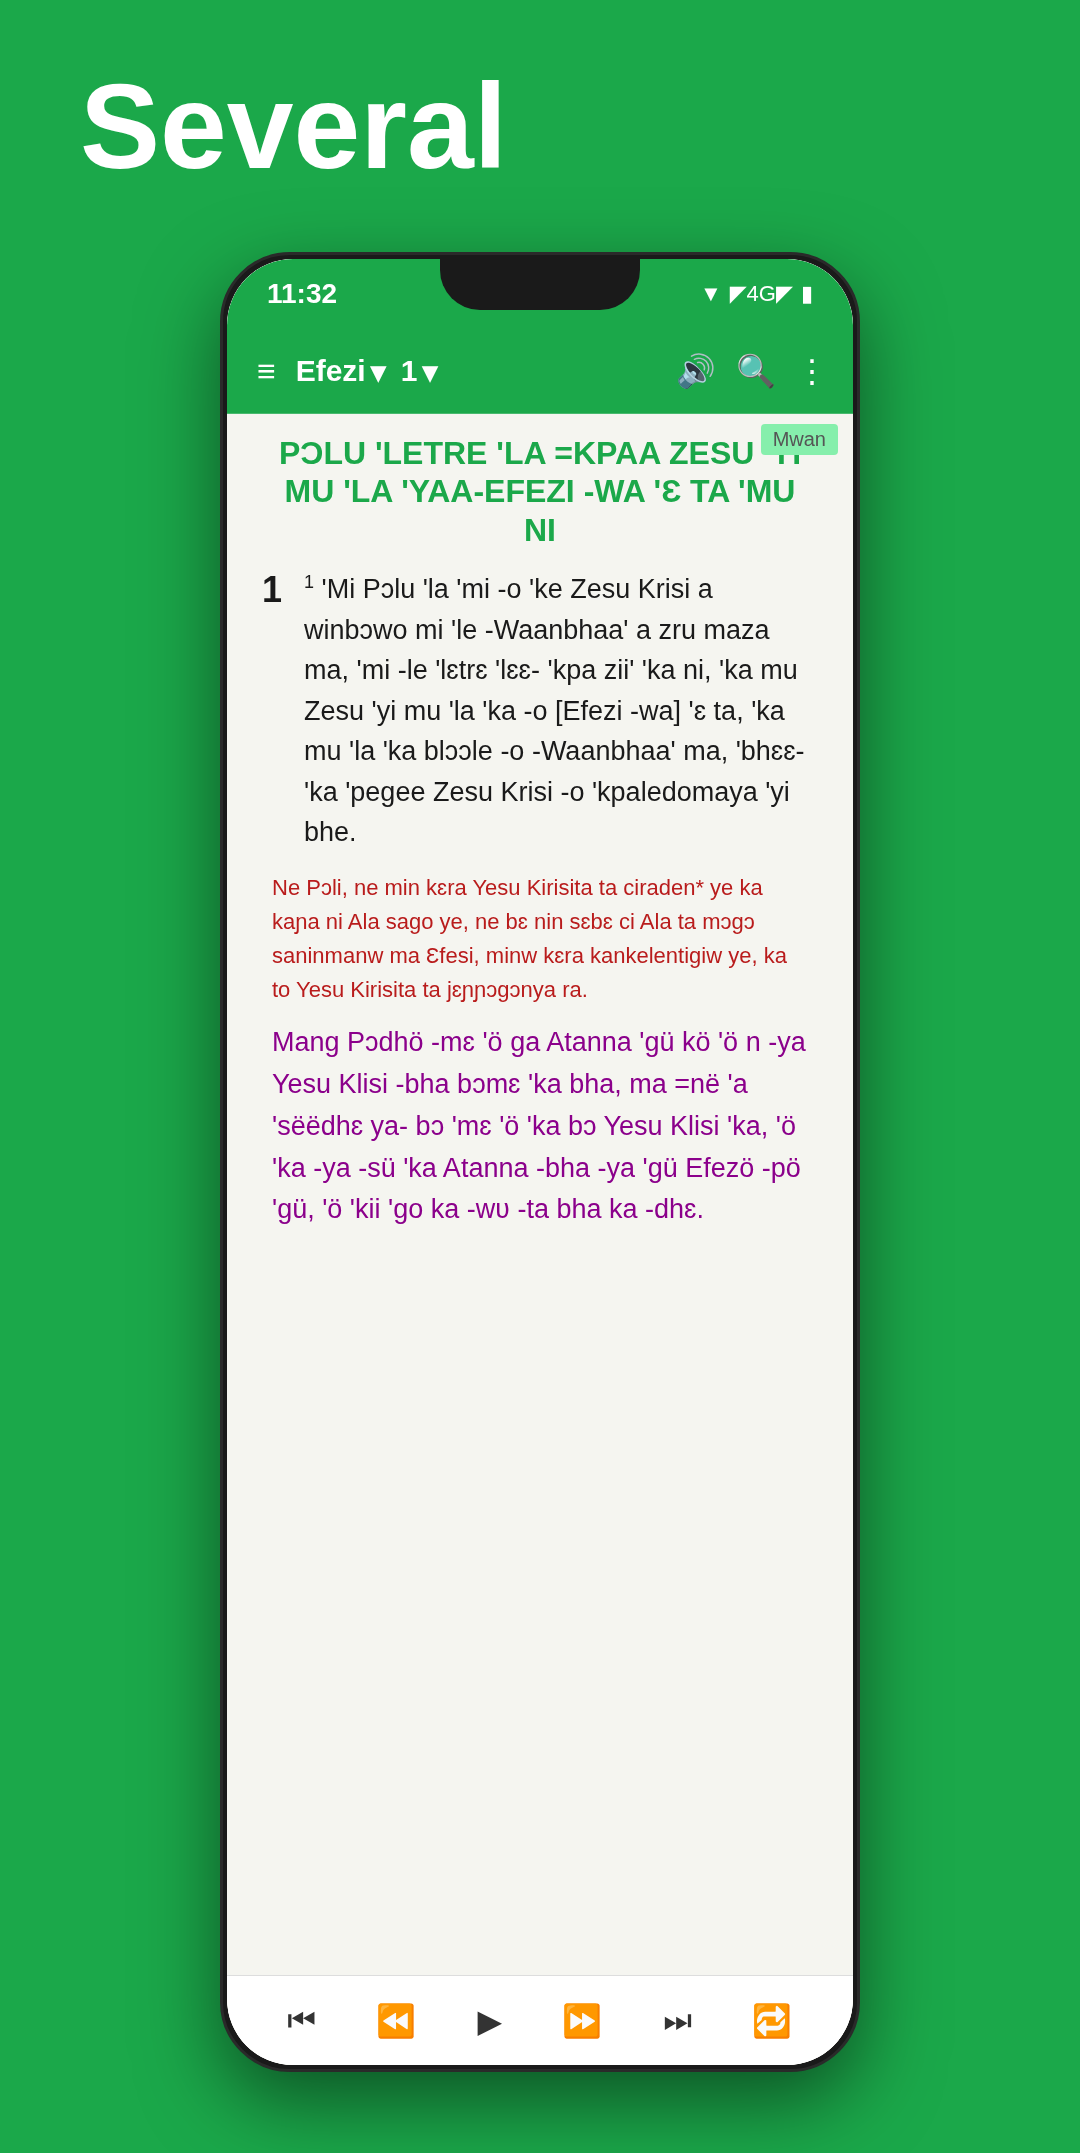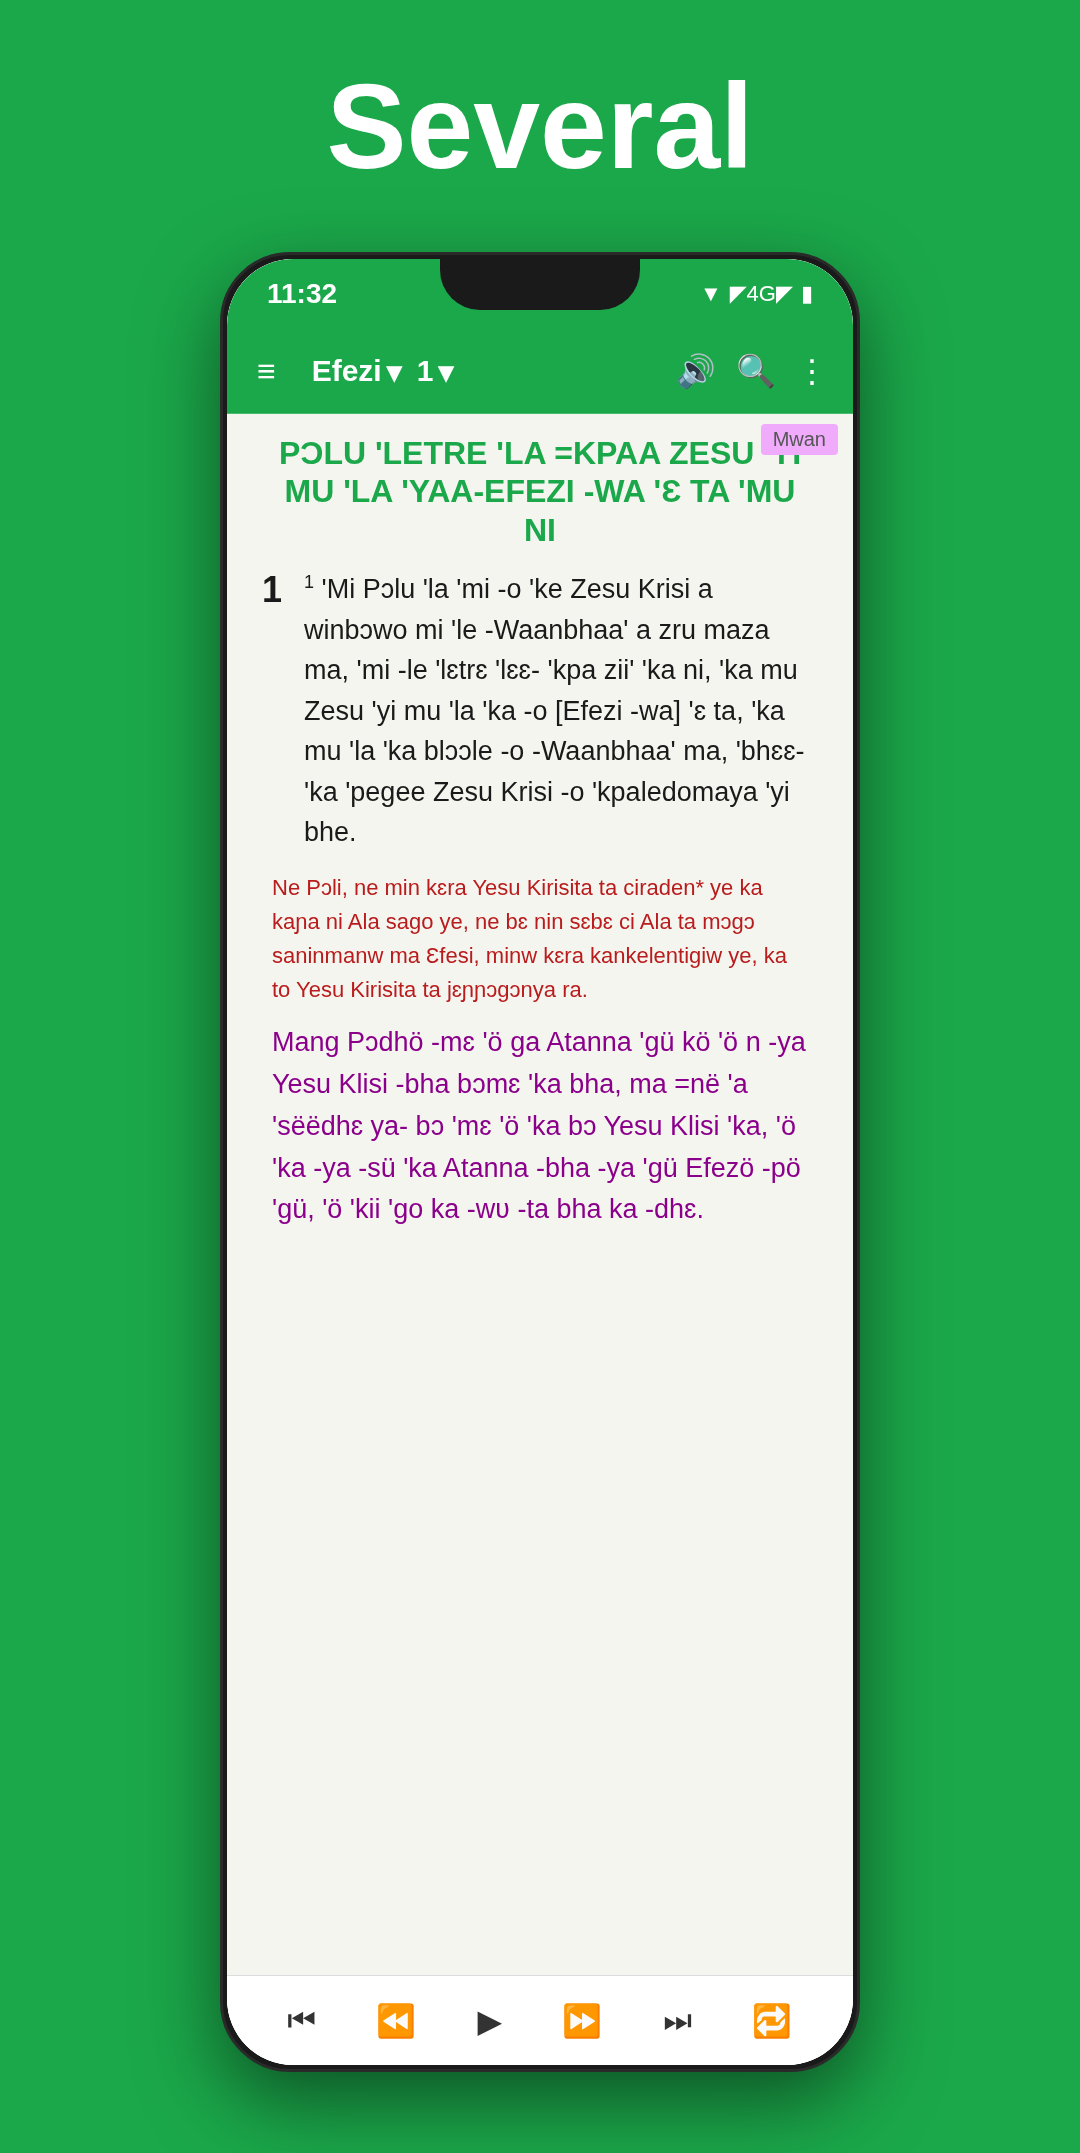--- a/index.html
+++ b/index.html
@@ -7,21 +7,21 @@
       width: 1080px;
       height: 2153px;
       background: #1ba84a;
       font-family: 'Arial', sans-serif;
       overflow: hidden;
       position: relative;
     }
 
     
     .header-text {
-      text-align: center;
+      text-align: left;
       padding: 60px 80px 40px;
       color: white;
     }
     .header-text h1 {
       font-size: 120px;
       font-weight: 900;
       line-height: 1.1;
     }
 
     
@@ -100,21 +100,20 @@
       cursor: pointer;
       padding: 5px;
     }
     .toolbar-title {
       color: white;
       font-size: 30px;
       font-weight: bold;
       display: flex;
       align-items: center;
       gap: 5px;
-      margin-left: 16px;
     }
     .toolbar-chapter {
       color: white;
       font-size: 30px;
       font-weight: bold;
       display: flex;
       align-items: center;
       gap: 5px;
     }
     .toolbar-spacer { flex: 1; }
@@ -126,21 +125,21 @@
     .toolbar-icons span {
       color: white;
       font-size: 32px;
       cursor: pointer;
     }
 
     .mwan-badge {
       position: absolute;
       top: 10px;
       right: 15px;
-      background: #f0abfc;
+      background: #86efac;
       padding: 4px 12px;
       border-radius: 4px;
       font-size: 20px;
       color: #555;
       z-index: 5;
     }
 
     .bible-content {
       padding: 20px 35px 20px;
       overflow: hidden;

